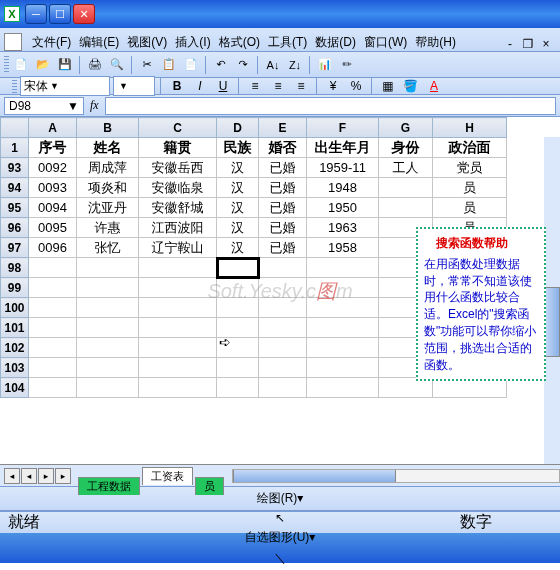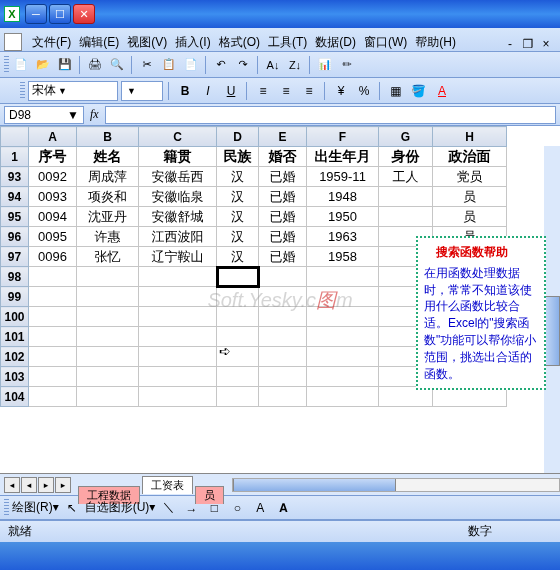--- a/index.html
+++ b/index.html
@@ -11,21 +11,21 @@
 .winbtn { width:22px; height:20px; background:linear-gradient(#7ab0f5,#1e5bd8); border:1px solid #0b3a8c; border-radius:3px; display:flex; align-items:center; justify-content:center; color:#fff; font-size:11px; font-family:Arial; }
 .winbtn.close { background:linear-gradient(#f77,#d33); border-color:#a11; }
 .menubar { height:24px; background:linear-gradient(#d6e6fb,#c5d9f7); display:flex; align-items:flex-end; border-bottom:1px solid #7a9cd4; font-size:12px; padding-left:4px; }
 .menubar .mlogo { width:18px; height:18px; border:1px solid #888; margin-right:6px; background:#fff; }
 .menubar span { padding:0 4px; cursor:default; }
 .menubar .mdi { margin-left:auto; display:flex; gap:2px; padding-right:6px; }
 .menubar .mdi div { width:16px; text-align:center; font-family:Arial; }
 .toolbar { height:26px; background:linear-gradient(#dbe8fb,#c5d9f7); border-bottom:1px solid #7a9cd4; display:flex; align-items:center; gap:2px; padding:0 4px; font-size:11px; }
 .tbtn { width:20px; height:20px; border:1px solid transparent; display:flex; align-items:center; justify-content:center; border-radius:2px; }
 .sep { width:2px; height:18px; border-left:1px solid #7a9cd4; margin:0 2px; }
-.fmtbar { height:26px; background:linear-gradient(#dbe8fb,#c5d9f7); border-bottom:1px solid #7a9cd4; display:flex; align-items:center; gap:3px; padding:0 20px; font-size:12px; }
+.fmtbar { height:17px; background:linear-gradient(#dbe8fb,#c5d9f7); border-bottom:1px solid #7a9cd4; display:flex; align-items:center; gap:3px; padding:0 12px; font-size:12px; }
 .combo { height:20px; background:#fff; border:1px solid #7a9cd4; display:flex; align-items:center; padding:0 3px; }
 .combo .dd { color:#000; font-size:9px; margin-left:2px; }
 .fmtbar .b { font-weight:bold; } .fmtbar .i { font-style:italic; } .fmtbar .uu { text-decoration:underline; }
 .grip { width:5px; height:18px; background:repeating-linear-gradient(#7a9cd4 0 1px,transparent 1px 3px); }
 .namebox-row { height:22px; background:linear-gradient(#dbe8fb,#c5d9f7); display:flex; align-items:center; border-bottom:1px solid #7a9cd4; padding:0 4px; font-size:12px; gap:6px; }
 .namebox { width:80px; height:18px; background:#fff; border:1px solid #7a9cd4; padding:0 4px; text-align:center; display:flex; align-items:center; justify-content:center; }
 .fx { font-style:italic; font-family:serif; }
 .sheet { position:relative; height:348px; overflow:hidden; background:#fff; border-bottom:1px solid #888; }
 table { border-collapse:collapse; font-size:13px; table-layout:fixed; }
 .corner, .colhdr, .rowhdr { background:linear-gradient(#e9edf4,#d4dded); border:1px solid #9eb6ce; text-align:center; font-size:12px; font-family:Arial; }
@@ -37,26 +37,26 @@
 .active { outline:3px solid #000; outline-offset:-2px; }
 .helpbox { position:absolute; right:14px; top:110px; width:130px; background:#fff; border:2px dotted #2a7; padding:6px; font-size:12px; line-height:1.4; }
 .helpbox .t { color:#d00; font-weight:bold; margin-bottom:4px;margin-left:12px; }
 .helpbox .b { color:#00c; }
 .watermark { position:absolute; left:50%; top:50%; transform:translate(-50%,-50%); font-size:20px; color:rgba(150,150,150,0.4); font-family:Arial; pointer-events:none; font-style:italic; }
 .watermark .red { color:rgba(200,0,0,0.5); }
 .tabstrip { height:22px; display:flex; align-items:center; background:#dbe8fb; font-size:11px; border-bottom:1px solid #7a9cd4; }
 .tabnav { display:flex; padding:0 4px; }
 .tabnav div { width:16px; height:16px; border:1px solid #888; margin-right:1px; text-align:center; background:#eee; font-size:9px; line-height:14px; }
 .tab { padding:1px 8px; background:#fff; border:1px solid #888; border-bottom:none; margin-left:2px; }
-.tab.inactive { background:#fca5a5;margin-top:20px; }
+.tab.inactive { background:#22c55e;margin-top:20px; }
 .hscroll { flex:1; height:16px; background:#dbe8fb; margin-left:8px; display:flex; align-items:center; }
 .hscroll .bar { flex:1; height:14px; background:#f3f3f3; border:1px solid #aaa; position:relative; }
 .hscroll .thumb { position:absolute; left:0; width:50%; height:100%; background:linear-gradient(#c5d9f7,#8ab0e8); border-left:1px solid #888; border-right:1px solid #888; }
-.drawbar { height:24px; background:linear-gradient(#dbe8fb,#c5d9f7); display:flex; align-items:center; font-size:12px; padding:0 4px; gap:3px; border-bottom:1px solid #7a9cd4; }
-.statusbar { height:22px; background:linear-gradient(#dbe8fb,#c5d9f7); display:flex; align-items:center; font-size:12px; padding:0 8px; border-top:1px solid #7a9cd4; }
+.drawbar { height:24px; background:linear-gradient(#dbe8fb,#c5d9f7); display:flex; align-items:center; font-size:12px; padding:0 4px; gap:3px; border-bottom:1px solid #7a9cd4;flex-direction:column; }
+.statusbar { height:22px; background:linear-gradient(#dbe8fb,#c5d9f7); display:flex; align-items:center; font-size:16px; padding:0 8px; border-top:1px solid #7a9cd4; }
 .statusbar .s2 { margin-left:auto; margin-right:60px; }
 .taskbar { height:30px; background:linear-gradient(#4a90e2,#1e5bd8); }
 .vscroll { position:absolute; right:0; top:20px; bottom:0; width:16px; background:#dbe8fb; }
 .vscroll .thumb { position:absolute; top:46%; height:70px; left:0; right:0; background:linear-gradient(90deg,#c5d9f7,#8ab0e8); border:1px solid #888; }
 .cursor { position:absolute; top:217px; left:219px; font-size:14px; pointer-events:none; }
 </style>
 </head>
 <body>
 
 <div class="titlebar">

